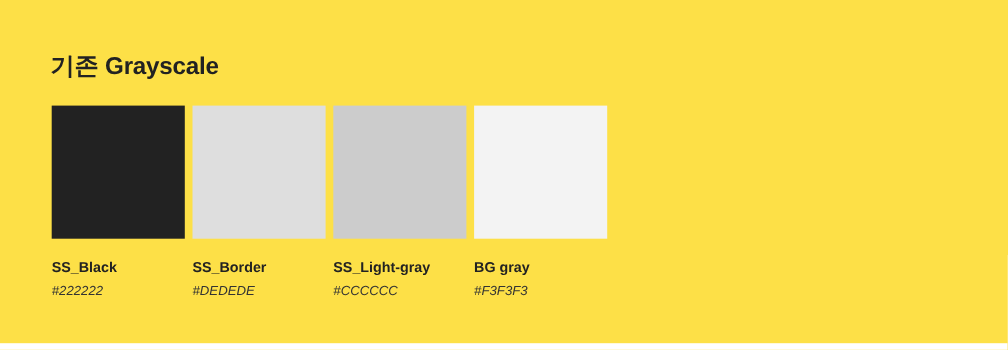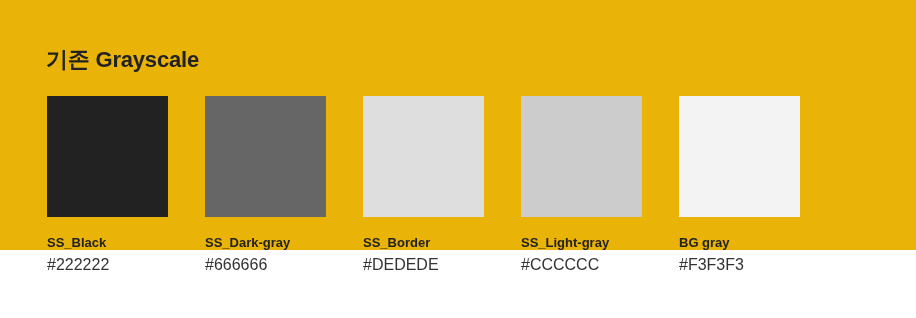--- a/index.html
+++ b/index.html
@@ -10,22 +10,22 @@
     width: 916px;
     height: 318px;
     background: #ffffff;
     font-family: "Liberation Sans", "DejaVu Sans", sans-serif;
     -webkit-font-smoothing: antialiased;
     overflow: hidden;
   }
   .page {
     position: relative;
     width: 916px;
-    height: 250px;
-    background: #eab308;
+    height: 312px;
+    background: #fde047;
     box-sizing: border-box;
   }
   .page-title {
     position: absolute;
     left: 46px;
     top: 46px;
     font-size: 22px;
     font-weight: bold;
     color: #222222;
     letter-spacing: -0.2px;
@@ -36,21 +36,21 @@
     position: absolute;
     left: 47px;
     top: 96px;
     width: 830px;
     display: flex;
     flex-direction: row;
     align-items: flex-start;
   }
   .swatch-cell {
     width: 121px;
-    margin-right: 37px;
+    margin-right: 7px;
     display: flex;
     flex-direction: column;
     align-items: flex-start;
   }
   .swatch-cell:last-child {
     margin-right: 0;
   }
   .swatch-chip {
     width: 121px;
     height: 121px;
@@ -59,47 +59,43 @@
   .swatch-name {
     margin-top: 18px;
     font-size: 13px;
     font-weight: bold;
     color: #222222;
     line-height: 16px;
     white-space: nowrap;
   }
   .swatch-hex {
     margin-top: 6px;
-    font-size: 16px;
+    font-size: 12px;
     font-weight: normal;
     color: #333333;
     line-height: 15px;
     white-space: nowrap;
+    font-style: italic;
   }
 </style>
 </head>
 <body style="background-color: rgb(255, 255, 255);">
 
 <div class="page">
 
   <div class="page-title">기존 Grayscale</div>
 
   <div class="swatch-grid">
 
     <div class="swatch-cell">
       <div class="swatch-chip" style="background-color: rgb(34, 34, 34);"></div>
       <div class="swatch-name">SS_Black</div>
       <div class="swatch-hex">#222222</div>
     </div>
 
-    <div class="swatch-cell">
-      <div class="swatch-chip" style="background-color: rgb(102, 102, 102);"></div>
-      <div class="swatch-name">SS_Dark-gray</div>
-      <div class="swatch-hex">#666666</div>
-    </div>
 
 
     <div class="swatch-cell">
       <div class="swatch-chip" style="background-color: rgb(222, 222, 222);"></div>
       <div class="swatch-name">SS_Border</div>
       <div class="swatch-hex">#DEDEDE</div>
     </div>
 
     <div class="swatch-cell">
       <div class="swatch-chip" style="background-color: rgb(204, 204, 204);"></div>

